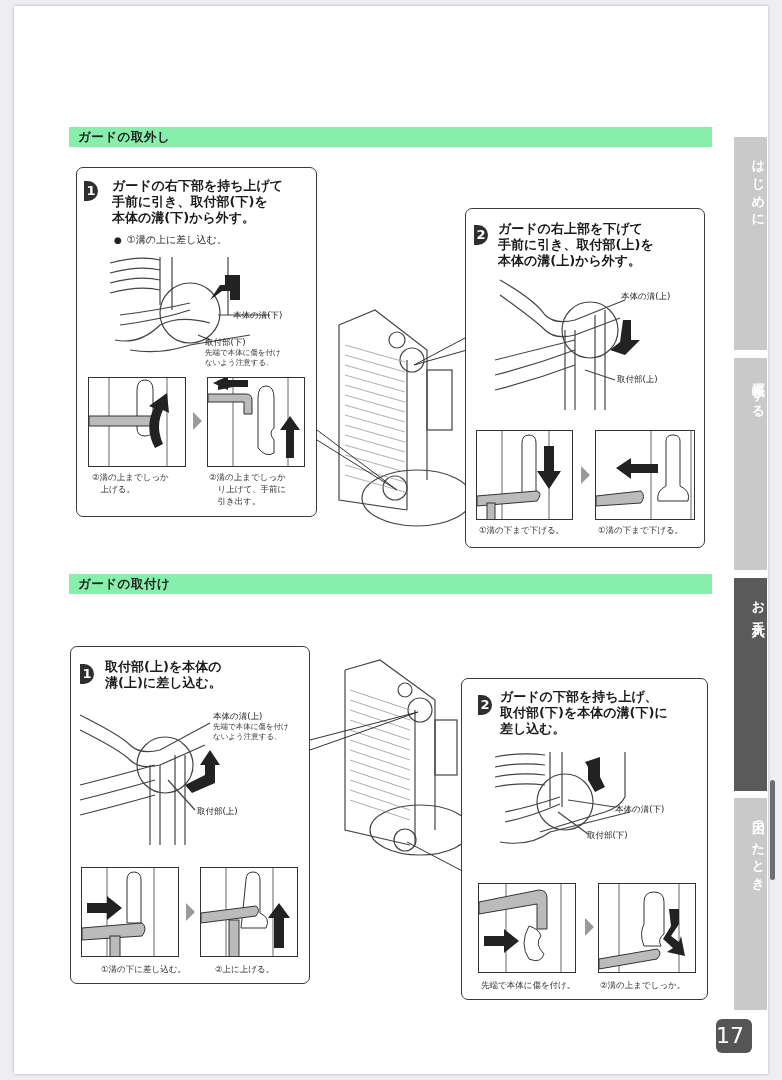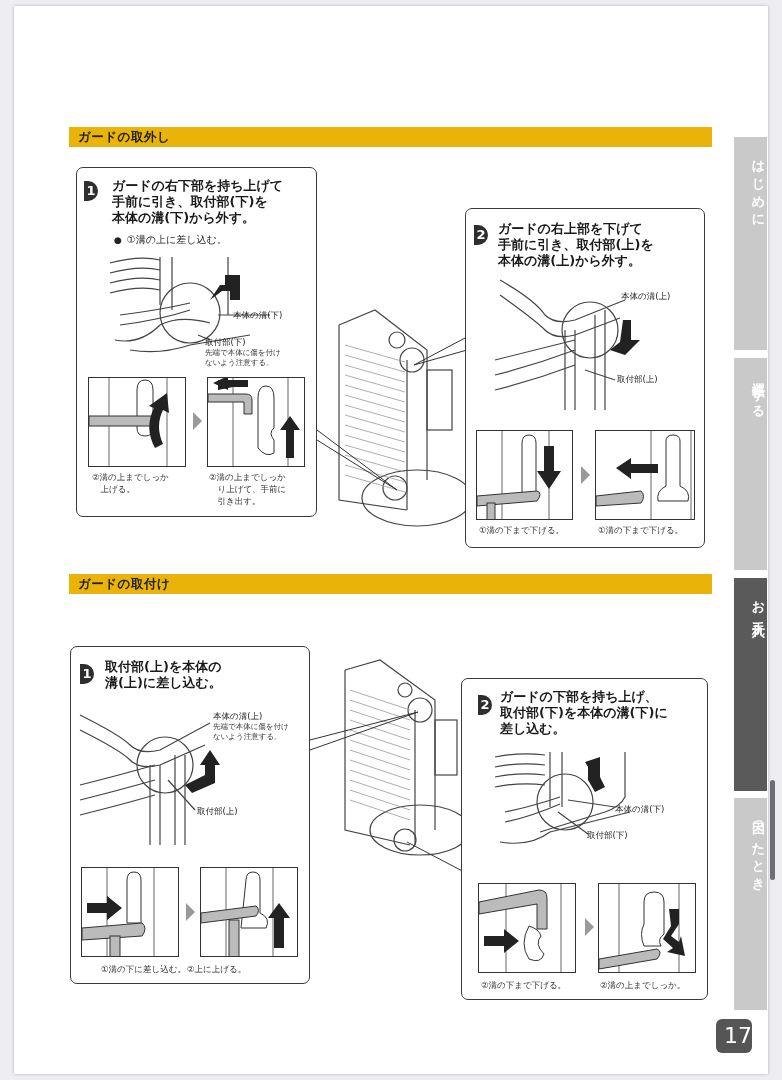--- a/index.html
+++ b/index.html
@@ -1,31 +1,31 @@
 <!DOCTYPE html>
 <html><head>
 <meta charset="utf-8">
 <style>
 *{box-sizing:border-box;margin:0;padding:0}
 html,body{width:782px;height:1080px;overflow:hidden;background:#eeedf2;font-family:"DejaVu Sans",sans-serif;color:#222}
 .page{position:absolute;left:14px;top:6px;width:754px;height:1068px;background:#fff;box-shadow:0 0 3px rgba(0,0,0,.25)}
-.sec-bar{position:absolute;left:69px;height:20px;background:#eab308;width:643px;font-size:12.5px;font-weight:bold;color:#222;padding:2px 0 0 9px;letter-spacing:.5px}
+.sec-bar{position:absolute;left:69px;height:20px;background:#86efac;width:643px;font-size:12.5px;font-weight:bold;color:#222;padding:2px 0 0 9px;letter-spacing:.5px}
 .card{position:absolute;border:1.5px solid #3a3a3a;border-radius:7px;background:#fff}
 .stepnum{position:absolute;width:14px;height:20px;background:#2e2e2e;color:#fff;font-size:13px;font-weight:bold;line-height:20px;text-align:center;border-radius:0 10px 10px 0}
 .step-title{position:absolute;font-size:13px;font-weight:bold;line-height:16px;color:#1a1a1a;white-space:pre-line}
 .note{position:absolute;font-size:10px;color:#222}
 .note::before{content:"●";margin-right:5px;font-size:9px}
 .label-b{position:absolute;font-size:8.5px;font-weight:normal;color:#222;white-space:nowrap}
 .label-s{position:absolute;font-size:7.5px;color:#333;line-height:10px;white-space:pre-line}
 .thumb{position:absolute;border:1.5px solid #333;background:#fff;overflow:hidden}
 .cap{position:absolute;font-size:8.5px;color:#333;line-height:12px;white-space:pre-line}
 .tri{position:absolute;width:0;height:0;border-top:9px solid transparent;border-bottom:9px solid transparent;border-left:9px solid #9a9a9a}
 .tab{position:absolute;left:734px;width:33px;background:#c9c9c9;color:#fff;font-size:13px;font-weight:bold;writing-mode:vertical-rl;text-orientation:upright;padding-top:14px;letter-spacing:3px;text-align:left}
 .tab.active{background:#5a5a5a}
-.pagenum{position:absolute;left:716px;top:1019px;width:36px;height:34px;background:#555;color:#fff;border-radius:6px;font-size:22px;text-align:right;line-height:34px}
+.pagenum{position:absolute;left:716px;top:1019px;width:36px;height:34px;background:#555;color:#fff;border-radius:6px;font-size:22px;text-align:left;line-height:34px}
 .scroll{position:absolute;left:770px;top:780px;width:5px;height:100px;background:#6d6d75;border-radius:3px}
 svg{position:absolute;overflow:visible}
 </style>
 </head>
 <body>
 
 <div class="page"></div>
 
 <div class="sec-bar" style="top:127px">ガードの取外し</div>
 
@@ -207,21 +207,21 @@
   <svg width="98" height="90" style="left:0;top:0">
     <line x1="25" y1="0" x2="25" y2="90" stroke="#666"></line>
       <line x1="72" y1="0" x2="72" y2="90" stroke="#666"></line>
     <path d="M45 12 Q45 4 52 4 Q59 4 59 12 L59 45 Q70 50 65 60 L40 60 Z" fill="#fff" stroke="#333"></path>
     <path d="M0 45 L55 38 Q60 42 55 48 L0 55 Z" fill="#bbb" stroke="#333"></path>
     <rect x="28" y="52" width="10" height="38" fill="#bbb" stroke="#333"></rect>
     <path d="M73 80 V50 H67 L78 35 L89 50 H83 V80 Z" fill="#222"></path>
   </svg>
 </div>
 <div class="cap" style="left:101px;top:963px">①溝の下に差し込む。</div>
-<div class="cap" style="left:187px;top:963px">②上に上げる。</div>
+<div class="cap" style="left:215px;top:963px">②上に上げる。</div>
 
 <svg style="left:310px;top:660px" width="160" height="200" viewBox="0 0 160 200">
   <g fill="none" stroke="#444" stroke-width="1.2">
     <path d="M35 10 L70 0 L125 40 L125 170"></path>
     <path d="M35 10 V170 L100 185"></path>
     <path d="M105 50 V185"></path>
     <rect x="125" y="60" width="22" height="55"></rect>
     <ellipse cx="110" cy="170" rx="50" ry="25"></ellipse>
     <circle cx="95" cy="30" r="7"></circle>
     <circle cx="110" cy="50" r="12"></circle>
@@ -283,21 +283,21 @@
 <div class="tri" style="left:585px;top:918px"></div>
 <div class="thumb" style="left:598px;top:883px;width:98px;height:90px">
   <svg width="98" height="90" style="left:0;top:0">
     <line x1="20" y1="0" x2="20" y2="90" stroke="#666"></line>
       <line x1="80" y1="0" x2="80" y2="90" stroke="#666"></line>
     <path d="M45 18 Q45 8 55 8 Q65 8 65 18 L65 50 Q58 55 62 62 L45 62 Q40 50 45 40 Z" fill="#fff" stroke="#333"></path>
     <path d="M0 75 L58 65 Q64 68 58 75 L0 85 Z" fill="#bbb" stroke="#333"></path>
     <path d="M70 25 H80 V40 L72 52 L80 58 L82 52 L86 72 L68 68 L74 64 L64 55 L72 42 Z" fill="#222"></path>
   </svg>
 </div>
-<div class="cap" style="left:481px;top:979px">②溝の下まで下げる。</div>
+<div class="cap" style="left:481px;top:979px">先端で本体に傷を付け。</div>
 <div class="cap" style="left:600px;top:979px">②溝の上までしっか。</div>
 
 <div class="tab" style="top:137px;height:213px">はじめに</div>
 <div class="tab" style="top:358px;height:212px">運転する</div>
 <div class="tab active" style="top:578px;height:213px">お手入れ</div>
 <div class="tab" style="top:798px;height:212px">困ったとき</div>
 
 <div class="pagenum">17</div>
 <div class="scroll"></div>
 

